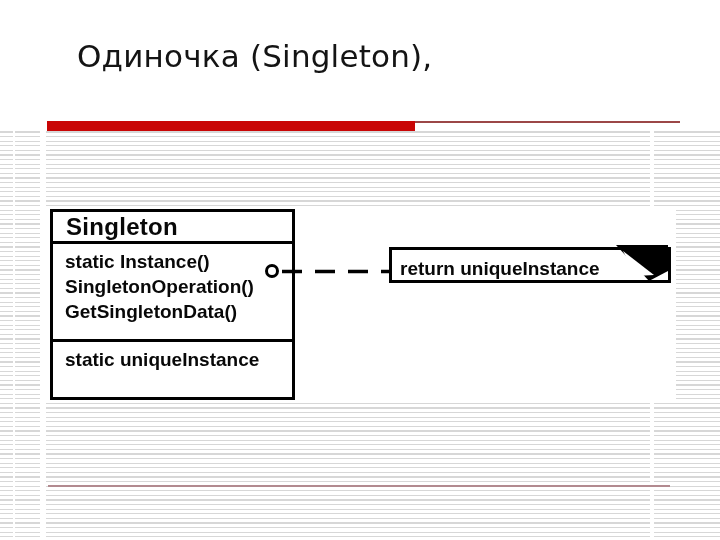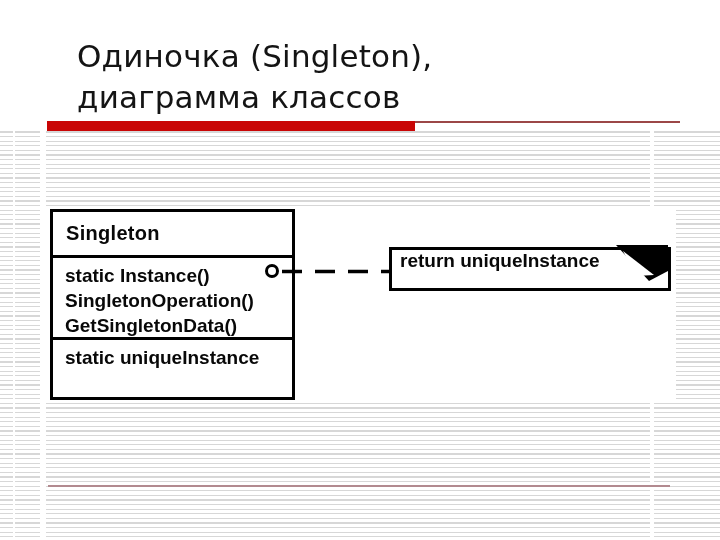--- a/index.html
+++ b/index.html
@@ -32,38 +32,38 @@
   .accent-bar  { position:absolute; left:47px; top:121px; width:368px; height:10px; background:#c90505; }
   .footer-rule { position:absolute; left:48px; top:485px; width:622px; height:2px; background:#b28a8f; }
 
   
   .class-box {
     position:absolute; left:50px; top:209px; width:245px; height:191px;
     border:3px solid #000; background:#fff; box-sizing:border-box;
     font-weight:bold; color:#080808;
   }
   .class-header {
-    height:43px; display:flex; align-items:center; padding-left:13px;
-    font-size:20px; letter-spacing:0.3px;
+    height:29px; display:flex; align-items:center; padding-left:13px;
+    font-size:24px; letter-spacing:0.3px;
   }
   .class-ops {
-    border-top:3px solid #000; height:74px; padding:5px 0 0 12px;
+    border-top:3px solid #000; height:74px; padding:5px 0 16px 12px;
     font-size:19px; line-height:25px; box-sizing:content-box;
   }
   .class-attrs {
     border-top:3px solid #000; padding:5px 0 0 12px;
     font-size:19px; line-height:25px;
   }
   .member { white-space:nowrap; }
 
   
   .note-box {
-    position:absolute; left:389px; top:247px; width:282px; height:44px;
+    position:absolute; left:389px; top:247px; width:282px; height:36px;
     border:3px solid #000; background:#fff; box-sizing:border-box;
-    display:flex; align-items:flex-start; padding-left:8px;
+    display:flex; align-items:flex-end; padding-left:8px;
     font-size:19px; font-weight:bold; color:#080808; white-space:nowrap;
   }
 
   
   .anchor-circle {
     position:absolute; left:265px; top:264px; width:8px; height:8px;
     border:3px solid #000; border-radius:50%; background:#fff;
   }
 
   .overlay { position:absolute; left:0; top:0; width:720px; height:540px; pointer-events:none; }
@@ -74,21 +74,20 @@
 <div class="slide">
 
   <div class="stripes"></div>
   <div class="mask seam-a"></div>
   <div class="mask seam-b"></div>
   <div class="mask seam-c"></div>
   <div class="mask center-mask"></div>
 
   <div class="title">
     <div>Одиночка (Singleton),</div>
-    <div>диаграмма классов</div>
   </div>
 
   <div class="header-rule" style="background-color: rgb(156, 71, 71);"></div>
   <div class="accent-bar" style="background-color: rgb(201, 5, 5);"></div>
   <div class="footer-rule" style="background-color: rgb(178, 138, 143);"></div>
 
   <div class="class-box">
     <div class="class-header">Singleton</div>
     <div class="class-ops">
       <div class="member">static Instance()</div>

